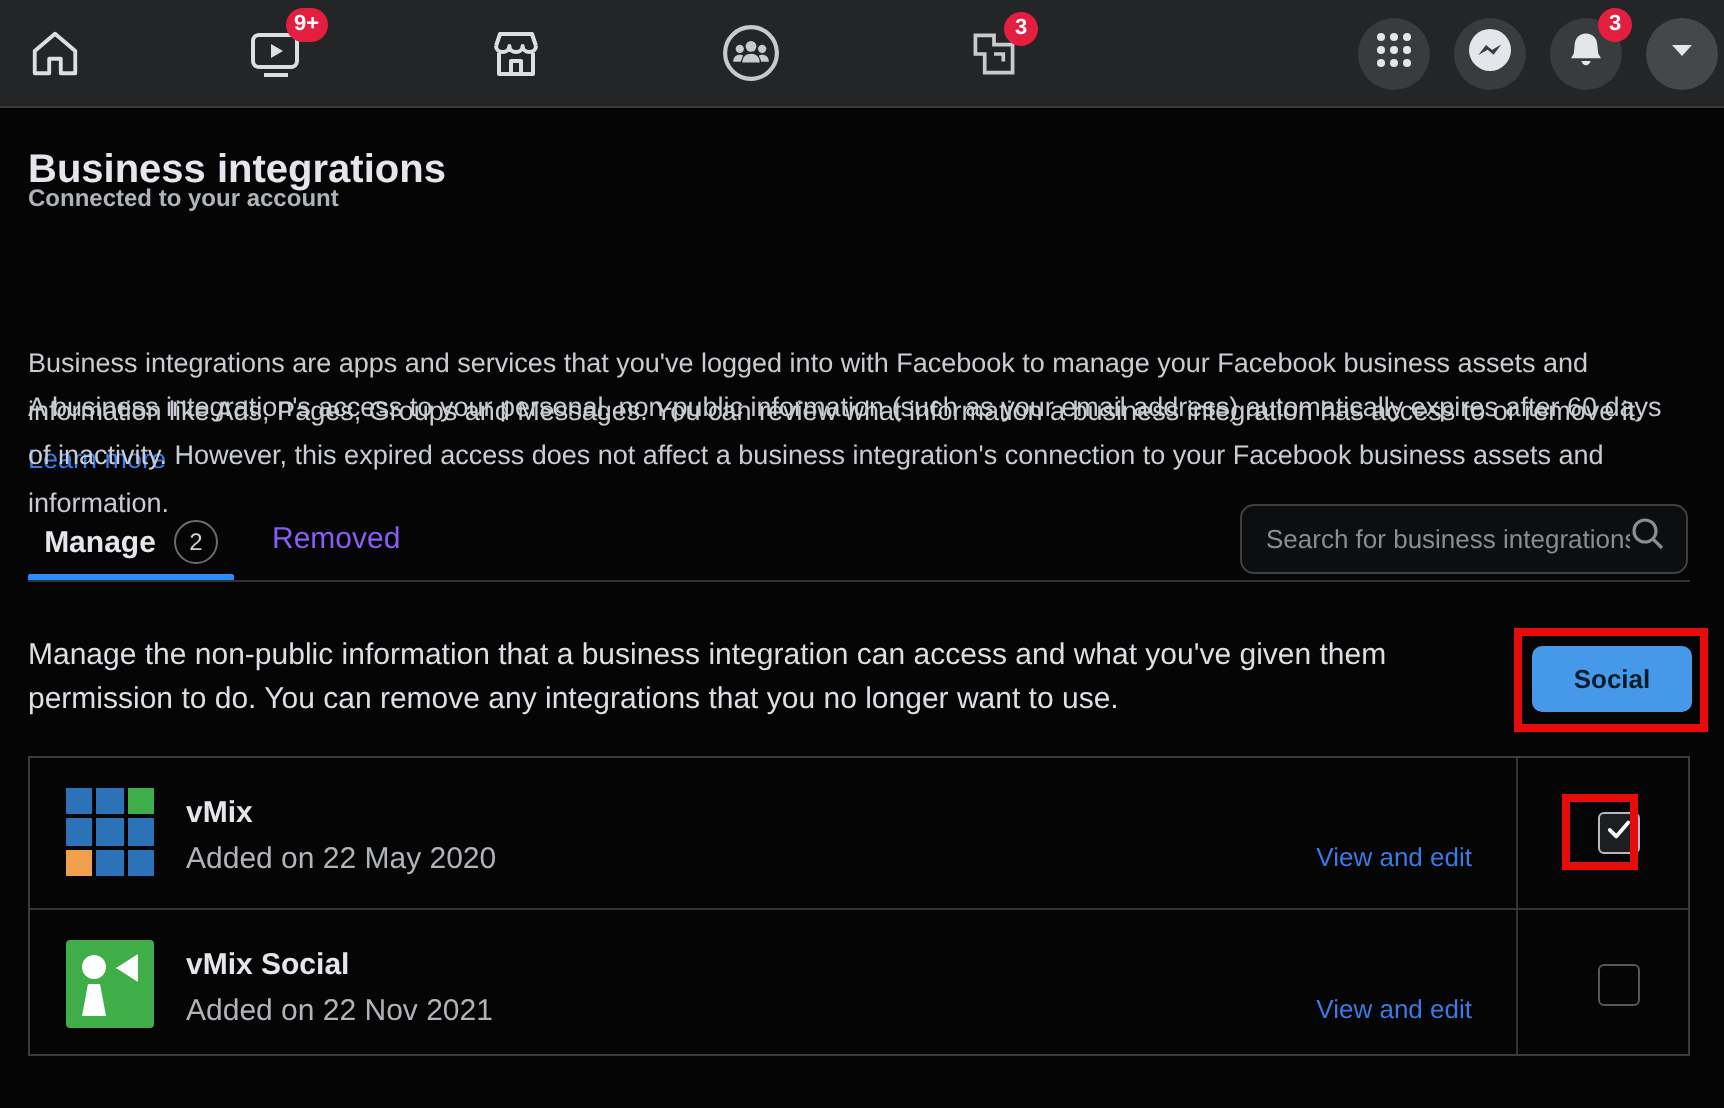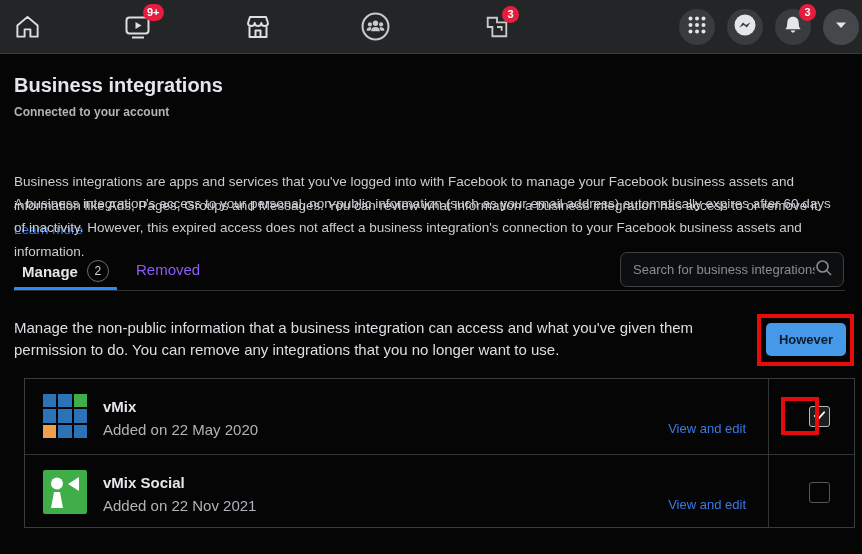--- a/index.html
+++ b/index.html
@@ -22,21 +22,21 @@
     min-width: 17px; height: 17px; padding: 0 4px; border-radius: 9px;
     text-align: center; z-index: 3;
   }
   .circle-btn {
     position: absolute; top: 9px; width: 36px; height: 36px;
     border-radius: 50%; background: #3a3b3c;
     display: flex; align-items: center; justify-content: center;
   }
   
   .page-title { position: absolute; left: 14px; top: 74px; font-size: 20px; font-weight: bold; color: #e4e6eb; }
-  .page-subtitle { position: absolute; left: 14px; top: 105px; font-size: 12px; font-weight: bold; color: #b0b3b8; }
+  .page-subtitle { position: absolute; left: 14px; top: 92px; font-size: 12px; font-weight: bold; color: #b0b3b8; }
   .para { position: absolute; left: 14px; width: 828px; font-size: 13.5px; line-height: 24px; color: #c9ccd1; }
   .para-1 { top: 142px; margin-top: 28px; }
   .para-2 { top: 192px; }
   .link { color: #3b7ae5; text-decoration: none; cursor: pointer; }
   
   .tabs-divider { position: absolute; left: 14px; top: 290px; width: 831px; height: 1px; background: #303132; }
   .tab-active {
     position: absolute; left: 14px; top: 255px; width: 103px; height: 32px;
     display: flex; align-items: center; justify-content: center; gap: 9px; cursor: pointer;
   }
@@ -63,21 +63,21 @@
   .remove-btn {
     position: absolute; left: 766px; top: 323px; width: 80px; height: 33px;
     background: #4599e8; border: none; border-radius: 5px;
     font-family: "Liberation Sans", sans-serif; font-size: 13px; font-weight: bold; color: #0a1b2b;
     cursor: pointer;
   }
   .annotation { position: absolute; border: 4px solid #e80b0b; z-index: 5; pointer-events: none; }
   .annotation-remove { left: 757px; top: 314px; width: 97px; height: 52px; }
   .annotation-checkbox { left: 781px; top: 397px; width: 38px; height: 38px; }
   
-  .table { position: absolute; left: 24px; top: 378px; width: 831px; height: 150px; border: 1px solid #3a3b3c; }
+  .table { position: absolute; left: 14px; top: 378px; width: 831px; height: 150px; border: 1px solid #3a3b3c; }
   .table .vdivider { position: absolute; left: 743px; top: 0; bottom: 0; width: 1px; background: #333435; }
   .row { position: absolute; left: 0; width: 100%; height: 75px; }
   .row-2 { top: 75px; border-top: 1px solid #333435; }
   .row-1 { top: 0; }
   .app-icon { position: absolute; left: 18px; top: 15px; width: 44px; height: 44px; }
   .vmix-grid { display: grid; grid-template-columns: repeat(3,1fr); grid-template-rows: repeat(3,1fr); gap: 2px; width: 44px; height: 44px; }
   .vmix-grid div { width: 100%; height: 100%; }
   .sq-b { background: #2b72b8; } .sq-g { background: #3fad4a; } .sq-o { background: #efa04d; }
   .vmixsocial { width: 44px; height: 44px; background: #3fae49; border-radius: 2px; position: relative; }
   .row-name { position: absolute; left: 78px; top: 19px; font-size: 15px; font-weight: bold; color: #e4e6eb; }
@@ -215,21 +215,21 @@
     <input type="text" placeholder="Search for business integrations" style="">
     <span>
       <svg width="18" height="18" viewBox="0 0 18 18" fill="none" stroke="#8a8d91" stroke-width="1.6">
         <circle cx="7.5" cy="7.5" r="5.5"></circle>
         <line x1="11.8" y1="11.8" x2="16" y2="16"></line>
       </svg>
     </span>
   </div>
 
   <p class="manage-text">Manage the non-public information that a business integration can access and what you've given them permission to do. You can remove any integrations that you no longer want to use.</p>
-  <button class="remove-btn">However</button>
+  <button class="remove-btn">Social</button>
   <div class="annotation annotation-remove"></div>
 
   <div class="table">
     <div class="vdivider"></div>
 
     <div class="row row-1">
       <div class="app-icon">
         <div class="vmix-grid">
           <div class="sq-b"></div>
             <div class="sq-b"></div>

